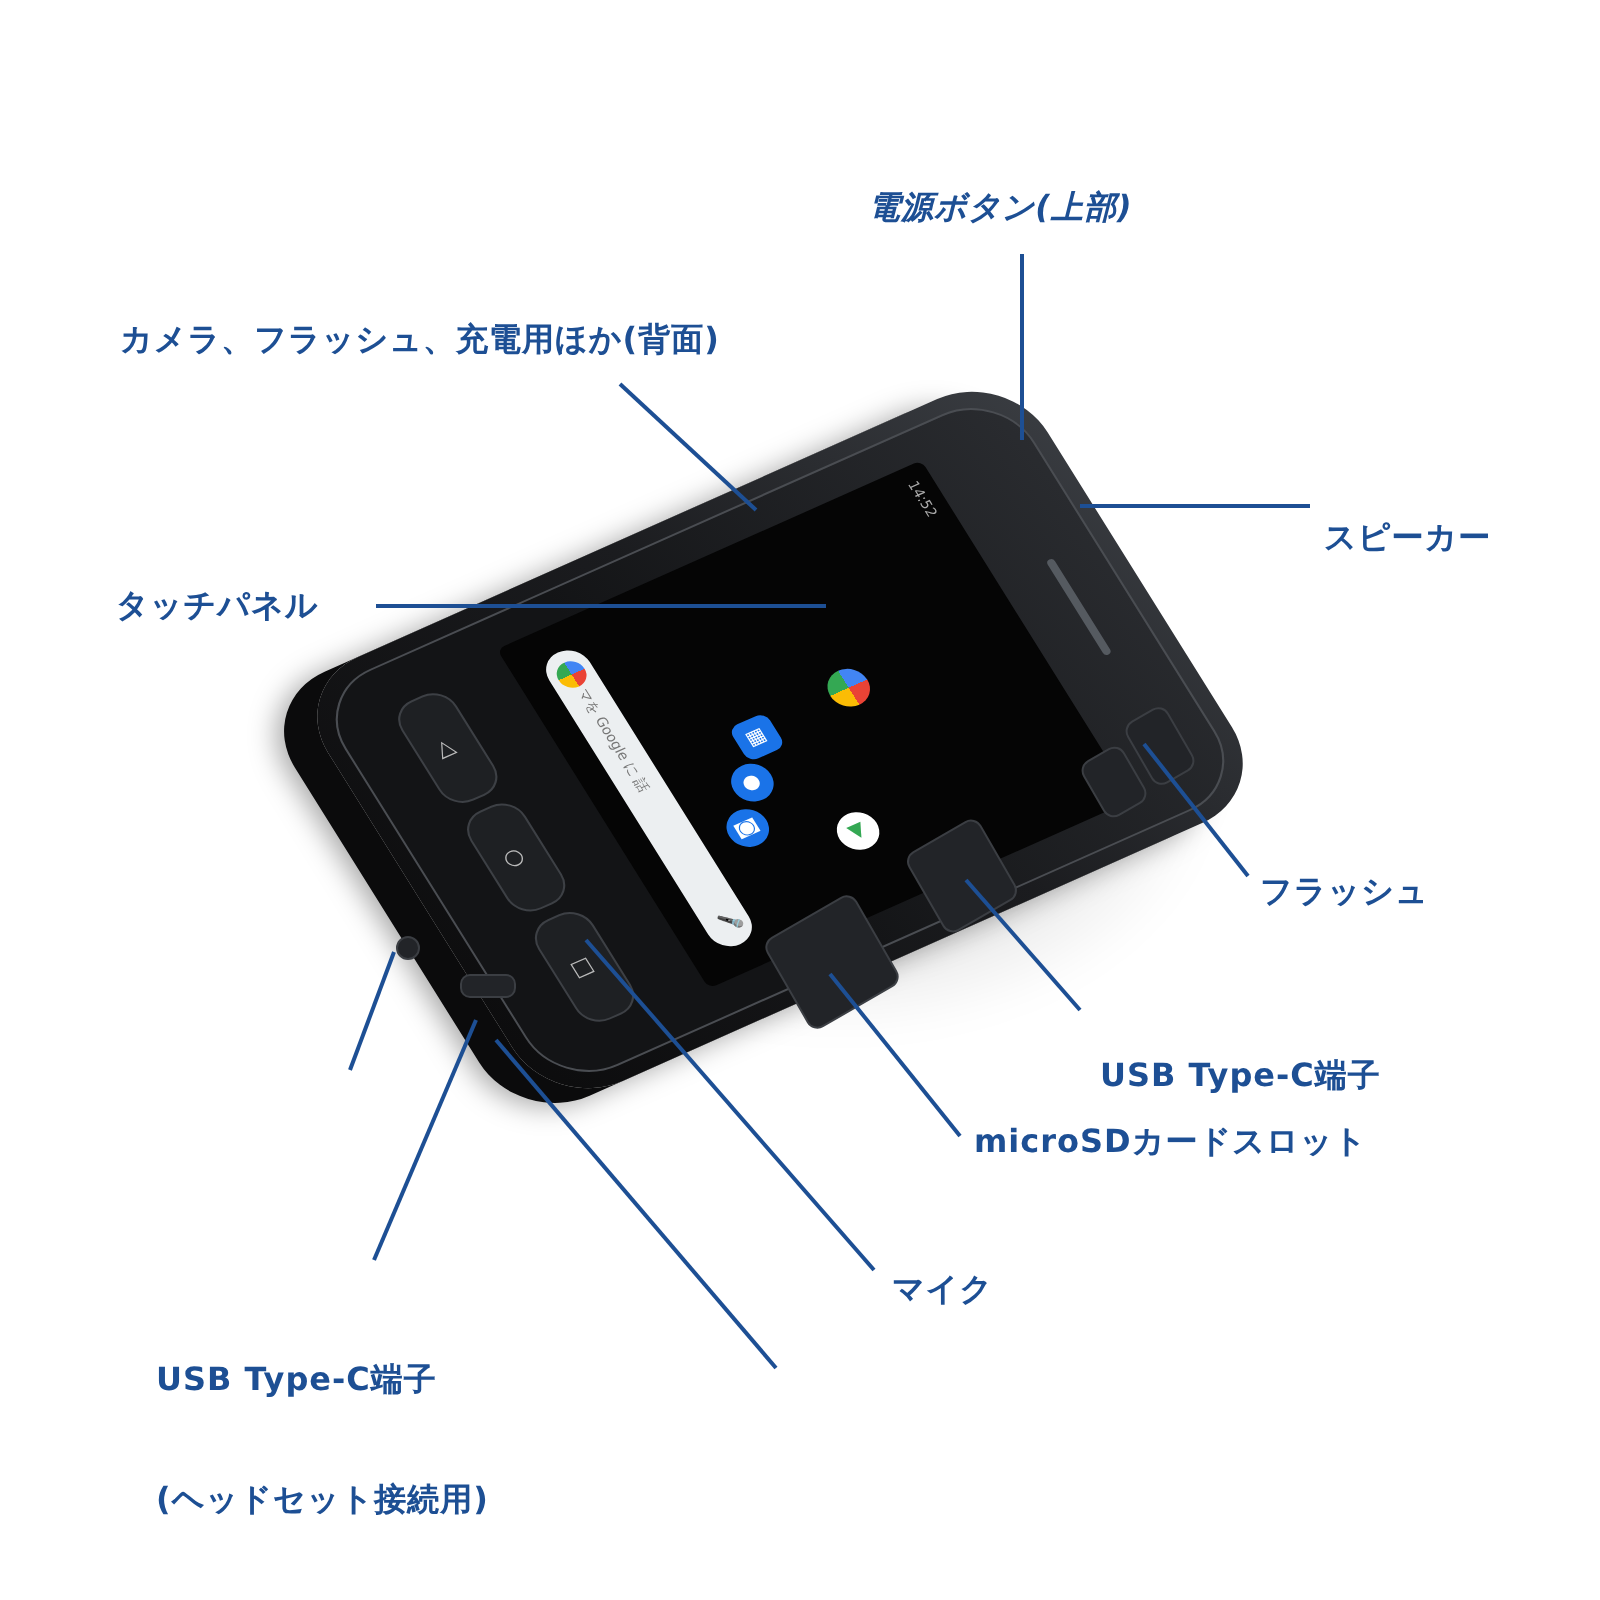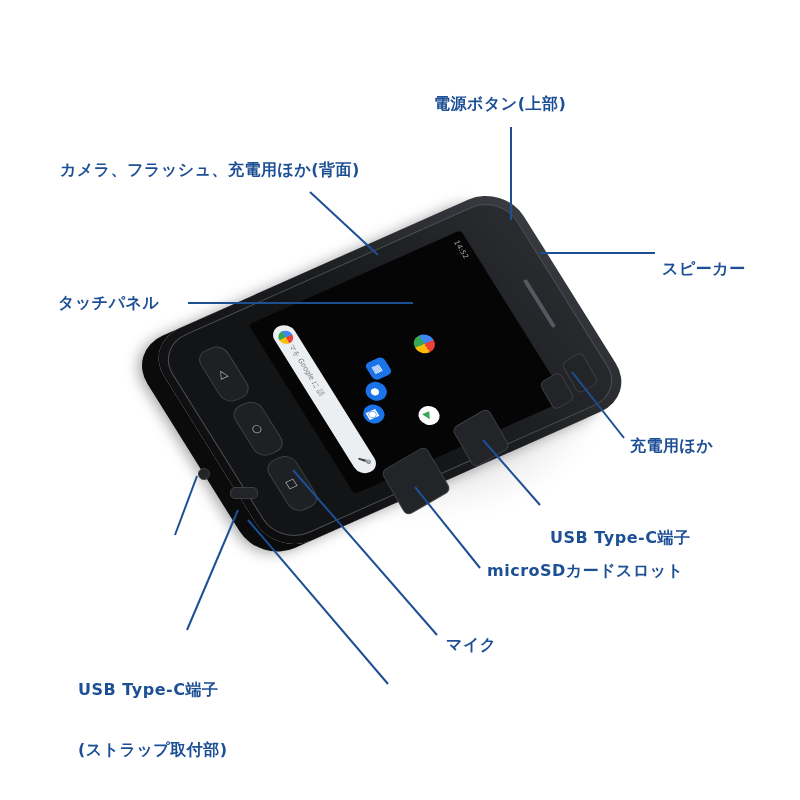--- a/index.html
+++ b/index.html
@@ -125,28 +125,28 @@
       <line x1="572" y1="372" x2="624" y2="438"></line>
       <line x1="483" y1="440" x2="540" y2="505"></line>
       <line x1="415" y1="487" x2="480" y2="568"></line>
       <line x1="197" y1="476" x2="175" y2="535"></line>
       <line x1="238" y1="510" x2="187" y2="630"></line>
       <line x1="248" y1="520" x2="388" y2="684"></line>
       <line x1="293" y1="470" x2="437" y2="635"></line>
     </g>
   </svg>
 
-  <div class="label" style="left:434px;top:94px;">電源ボタン(上部)</div>
+  <div class="label" style="left:434px;top:94px;font-style:italic;">電源ボタン(上部)</div>
   <div class="label" style="left:60px;top:160px;">カメラ、フラッシュ、充電用ほか(背面)</div>
   <div class="label" style="left:662px;top:259px;">スピーカー</div>
   <div class="label" style="left:58px;top:293px;">タッチパネル</div>
-  <div class="label" style="left:630px;top:436px;">充電用ほか</div>
+  <div class="label" style="left:630px;top:436px;">フラッシュ</div>
   <div class="label" style="left:550px;top:488px;">
     <span class="line2">USB Type-C端子</span>
   </div>
   <div class="label" style="left:487px;top:561px;">microSDカードスロット</div>
   <div class="label" style="left:78px;top:640px;">
     <span class="line2">USB Type-C端子</span>
-    <span class="line2">(ストラップ取付部)</span>
+    <span class="line2">(ヘッドセット接続用)</span>
   </div>
   <div class="label" style="left:446px;top:635px;">マイク</div>
 
 </div>
 
 </body></html>

